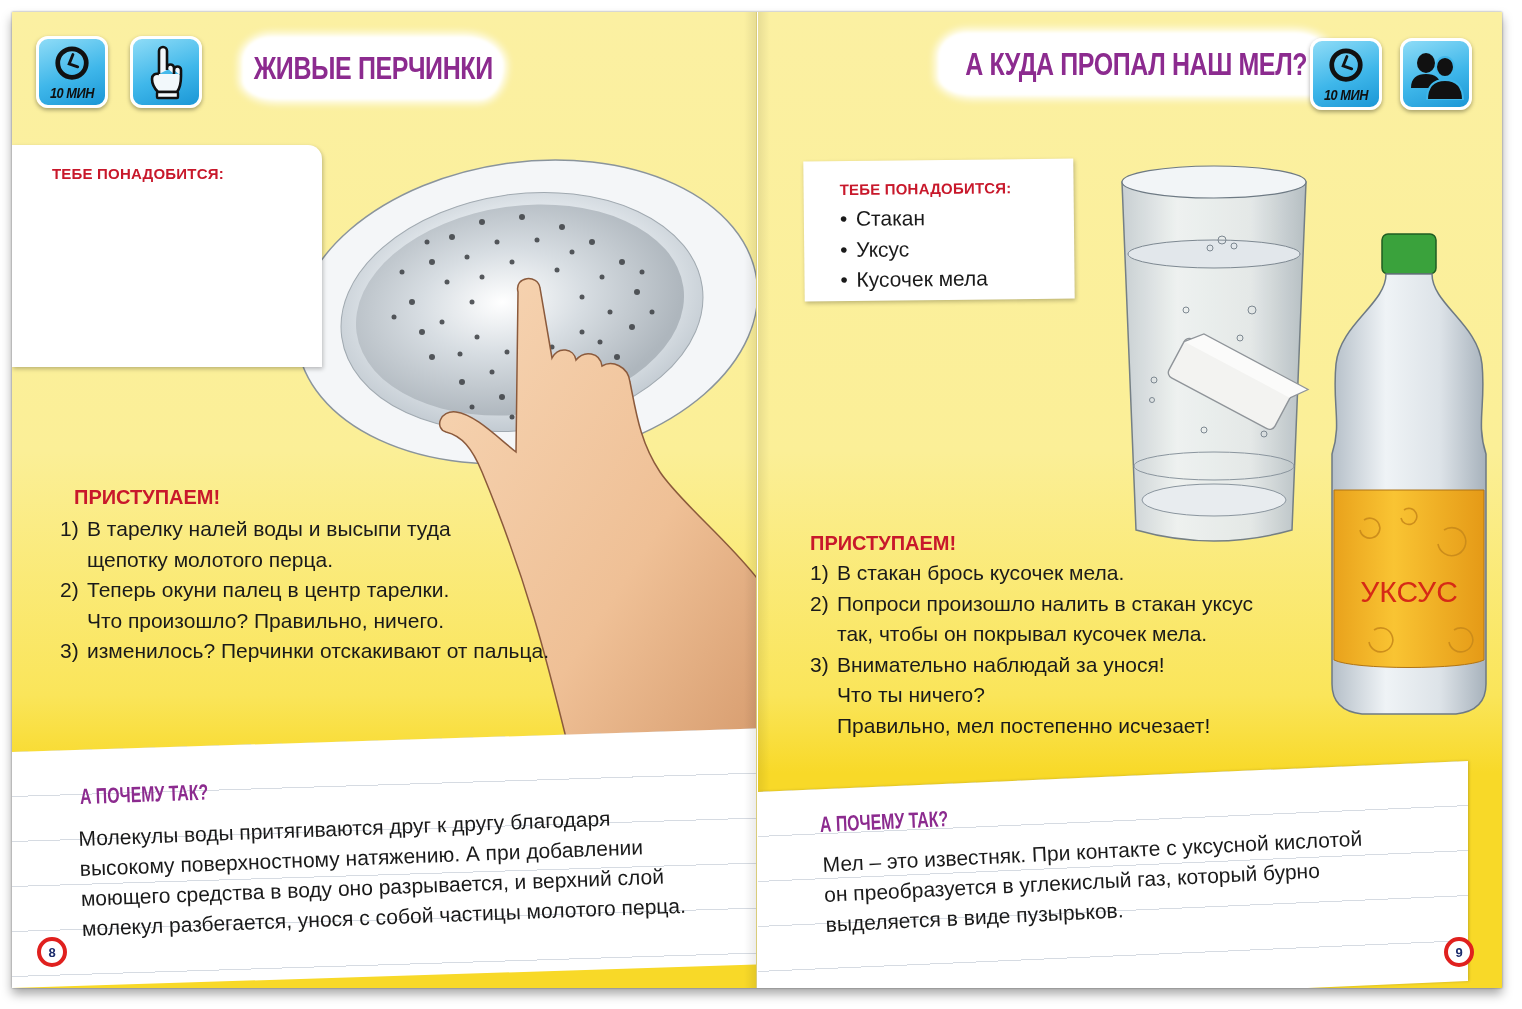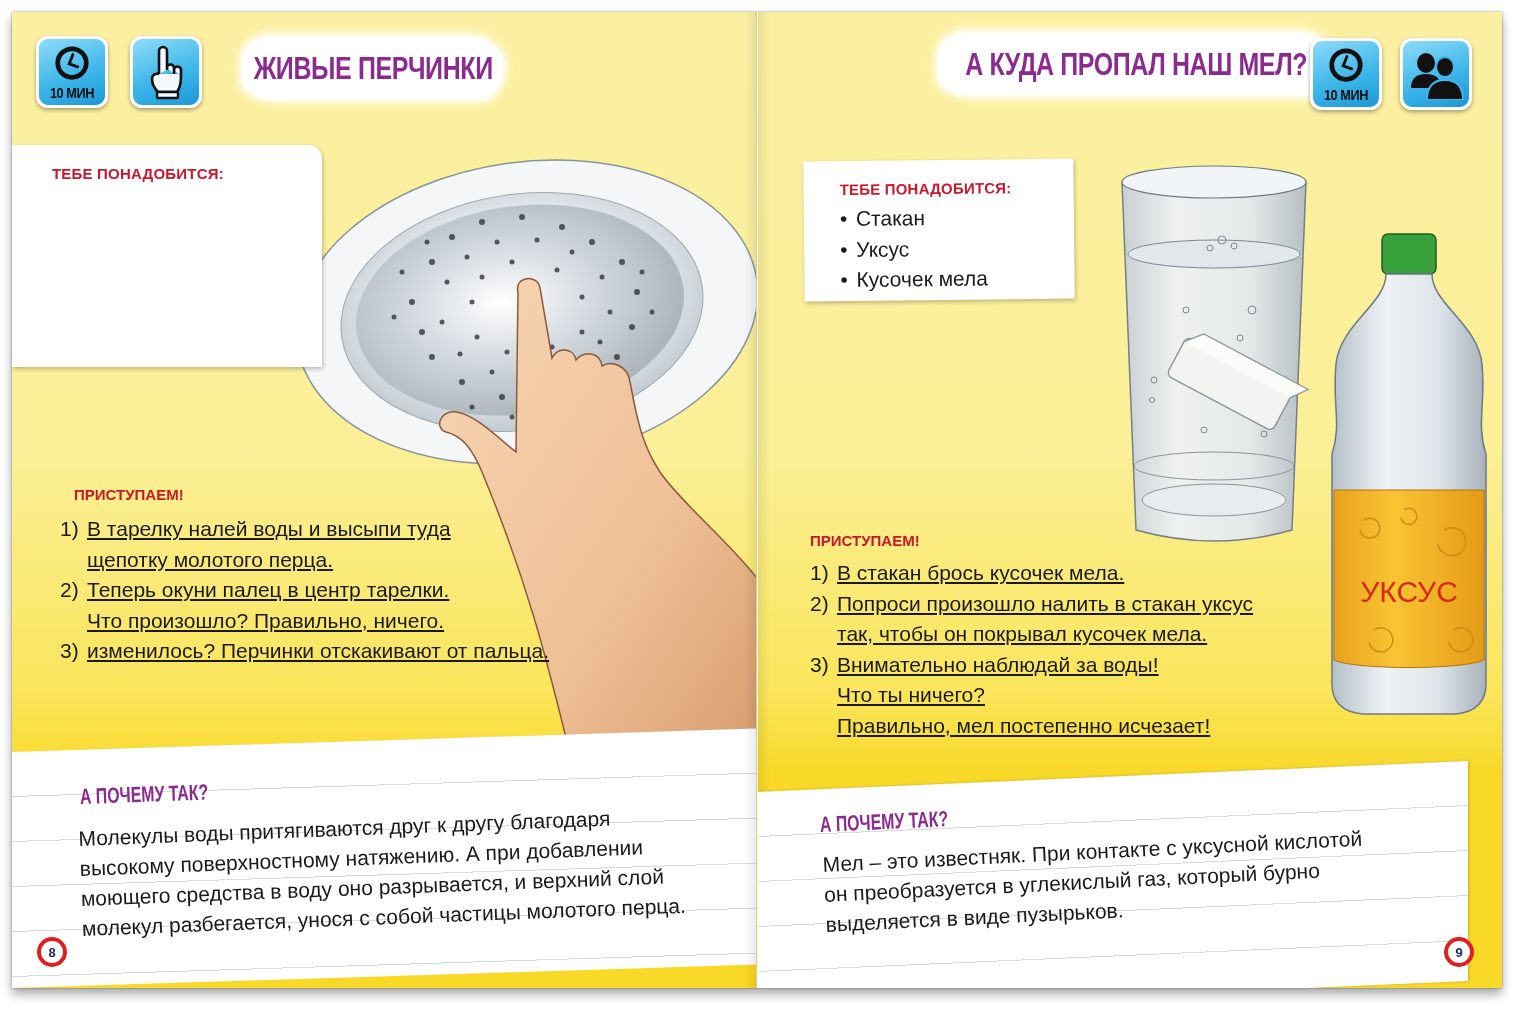--- a/index.html
+++ b/index.html
@@ -24,21 +24,21 @@
     content: ""; position: absolute; right: 0; top: 0; width: 12px; height: 100%;
     background: linear-gradient(270deg, rgba(0,0,0,0.08), rgba(0,0,0,0));
   }
 
   
   .badge {
     position: absolute; width: 72px; height: 72px; border-radius: 12px;
     background: linear-gradient(160deg, #8fdcf7 0%, #3fb7ea 55%, #1b97d6 100%);
     border: 3px solid #ffffff;
     box-shadow: 0 2px 4px rgba(0,0,0,0.35);
-    display: flex; flex-direction: column; align-items: center; justify-content: center;
+    display: flex; flex-direction: column; align-items: center; justify-content: center; font-style: italic;
   }
   .badge .min {
     font-family: "Liberation Sans", sans-serif; font-weight: bold; font-size: 15px;
     color: #0f0f0f; letter-spacing: -0.5px; transform: scaleX(0.85); margin-top: 2px;
   }
   .badge svg { display: block; }
 
   
   .title-wrap { position: absolute; height: 64px; display: flex; align-items: center; justify-content: center; }
   .title-wrap .brush {
@@ -61,27 +61,27 @@
   .card h3 {
     color: #c8182b; font-size: 15px; font-weight: bold;
     font-family: "Liberation Sans", sans-serif; letter-spacing: 0.2px;
   }
   .card ul { list-style: none; margin-top: 6px; }
   .card li { font-size: 21px; color: #1a1a1a; line-height: 30.5px; padding-left: 16px; position: relative; }
   .card li::before { content: "•"; position: absolute; left: 0; top: 0; }
   .card li .cont { display: block; }
 
   .section-title {
-    position: absolute; color: #c8182b; font-size: 15px; font-weight: bold;
+    position: absolute; color: #c8182b; font-size: 20px; font-weight: bold;
     font-family: "Liberation Sans", sans-serif;
   }
   .steps { position: absolute; list-style: none; }
   .steps li { font-size: 21px; color: #1a1a1a; line-height: 30.5px; position: relative; padding-left: 27px; }
   .steps li .num { position: absolute; left: 0; top: 0; }
-  .steps li .line { display: block; white-space: nowrap; text-decoration: underline; }
+  .steps li .line { display: block; white-space: nowrap; }
 
   
   .paper {
     position: absolute; background-color: #ffffff;
     background-image: repeating-linear-gradient(180deg, transparent 0px, transparent 44px, #d6dbe2 44px, #d6dbe2 45px);
   }
   .why-title {
     position: absolute; color: #8c2b8f; font-weight: bold; font-size: 22px;
     transform-origin: left center; white-space: nowrap;
     font-family: "Liberation Sans", sans-serif;
@@ -333,21 +333,21 @@
         <span class="num">1)</span>
         <span class="line">В стакан брось кусочек мела.</span>
       </li>
       <li>
         <span class="num">2)</span>
         <span class="line">Попроси произошло налить в стакан уксус</span>
         <span class="line">так, чтобы он покрывал кусочек мела.</span>
       </li>
       <li>
         <span class="num">3)</span>
-        <span class="line">Внимательно наблюдай за воды!</span>
+        <span class="line">Внимательно наблюдай за унося!</span>
         <span class="line">Что ты ничего?</span>
         <span class="line">Правильно, мел постепенно исчезает!</span>
       </li>
     </ol>
 
     <div class="paper" style="left:0; top:780px; width:710px; height:220px; transform: skewY(-2.5deg); transform-origin: left top; box-shadow: 1px 0 3px rgba(0,0,0,0.2);"></div>
     <div class="why-title" style="left:62px; top:800px; transform: rotate(-2.6deg) scaleX(0.72);">А ПОЧЕМУ ТАК?</div>
     <div class="why-text" style="left:64px; top:838px; transform: rotate(-2.8deg);">
       <span class="line">Мел – это известняк. При контакте с уксусной кислотой</span>
       <span class="line">он преобразуется в углекислый газ, который бурно</span>

